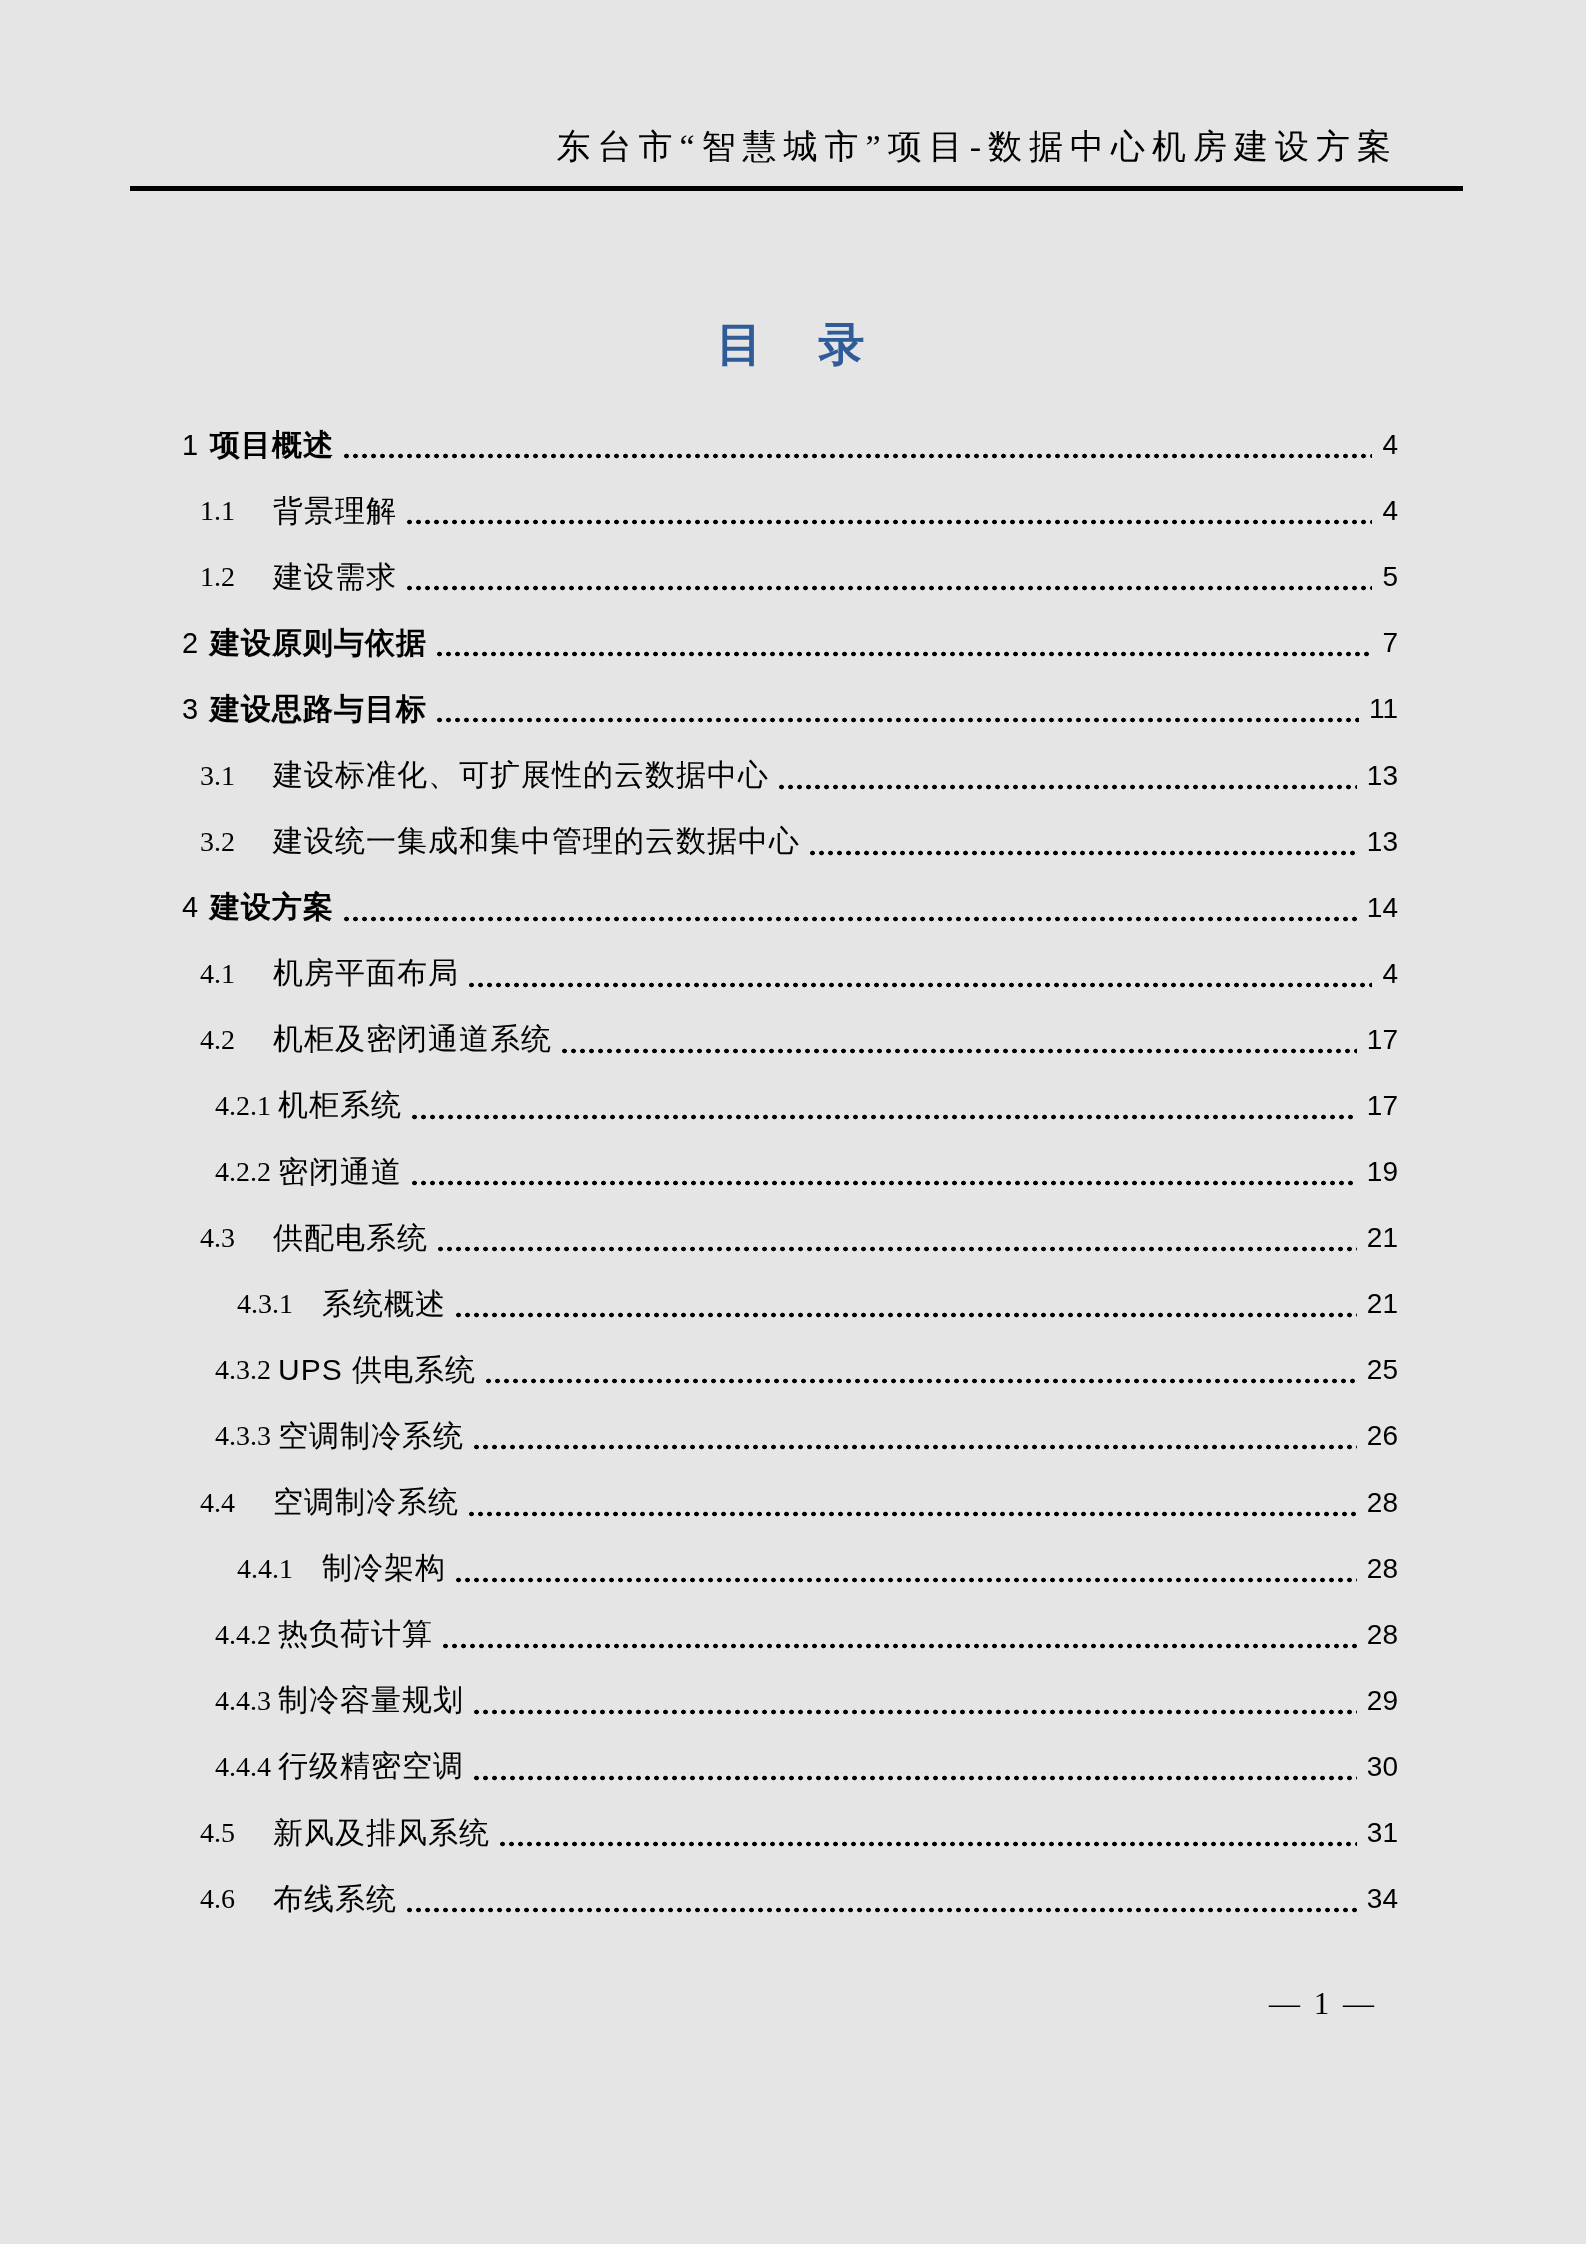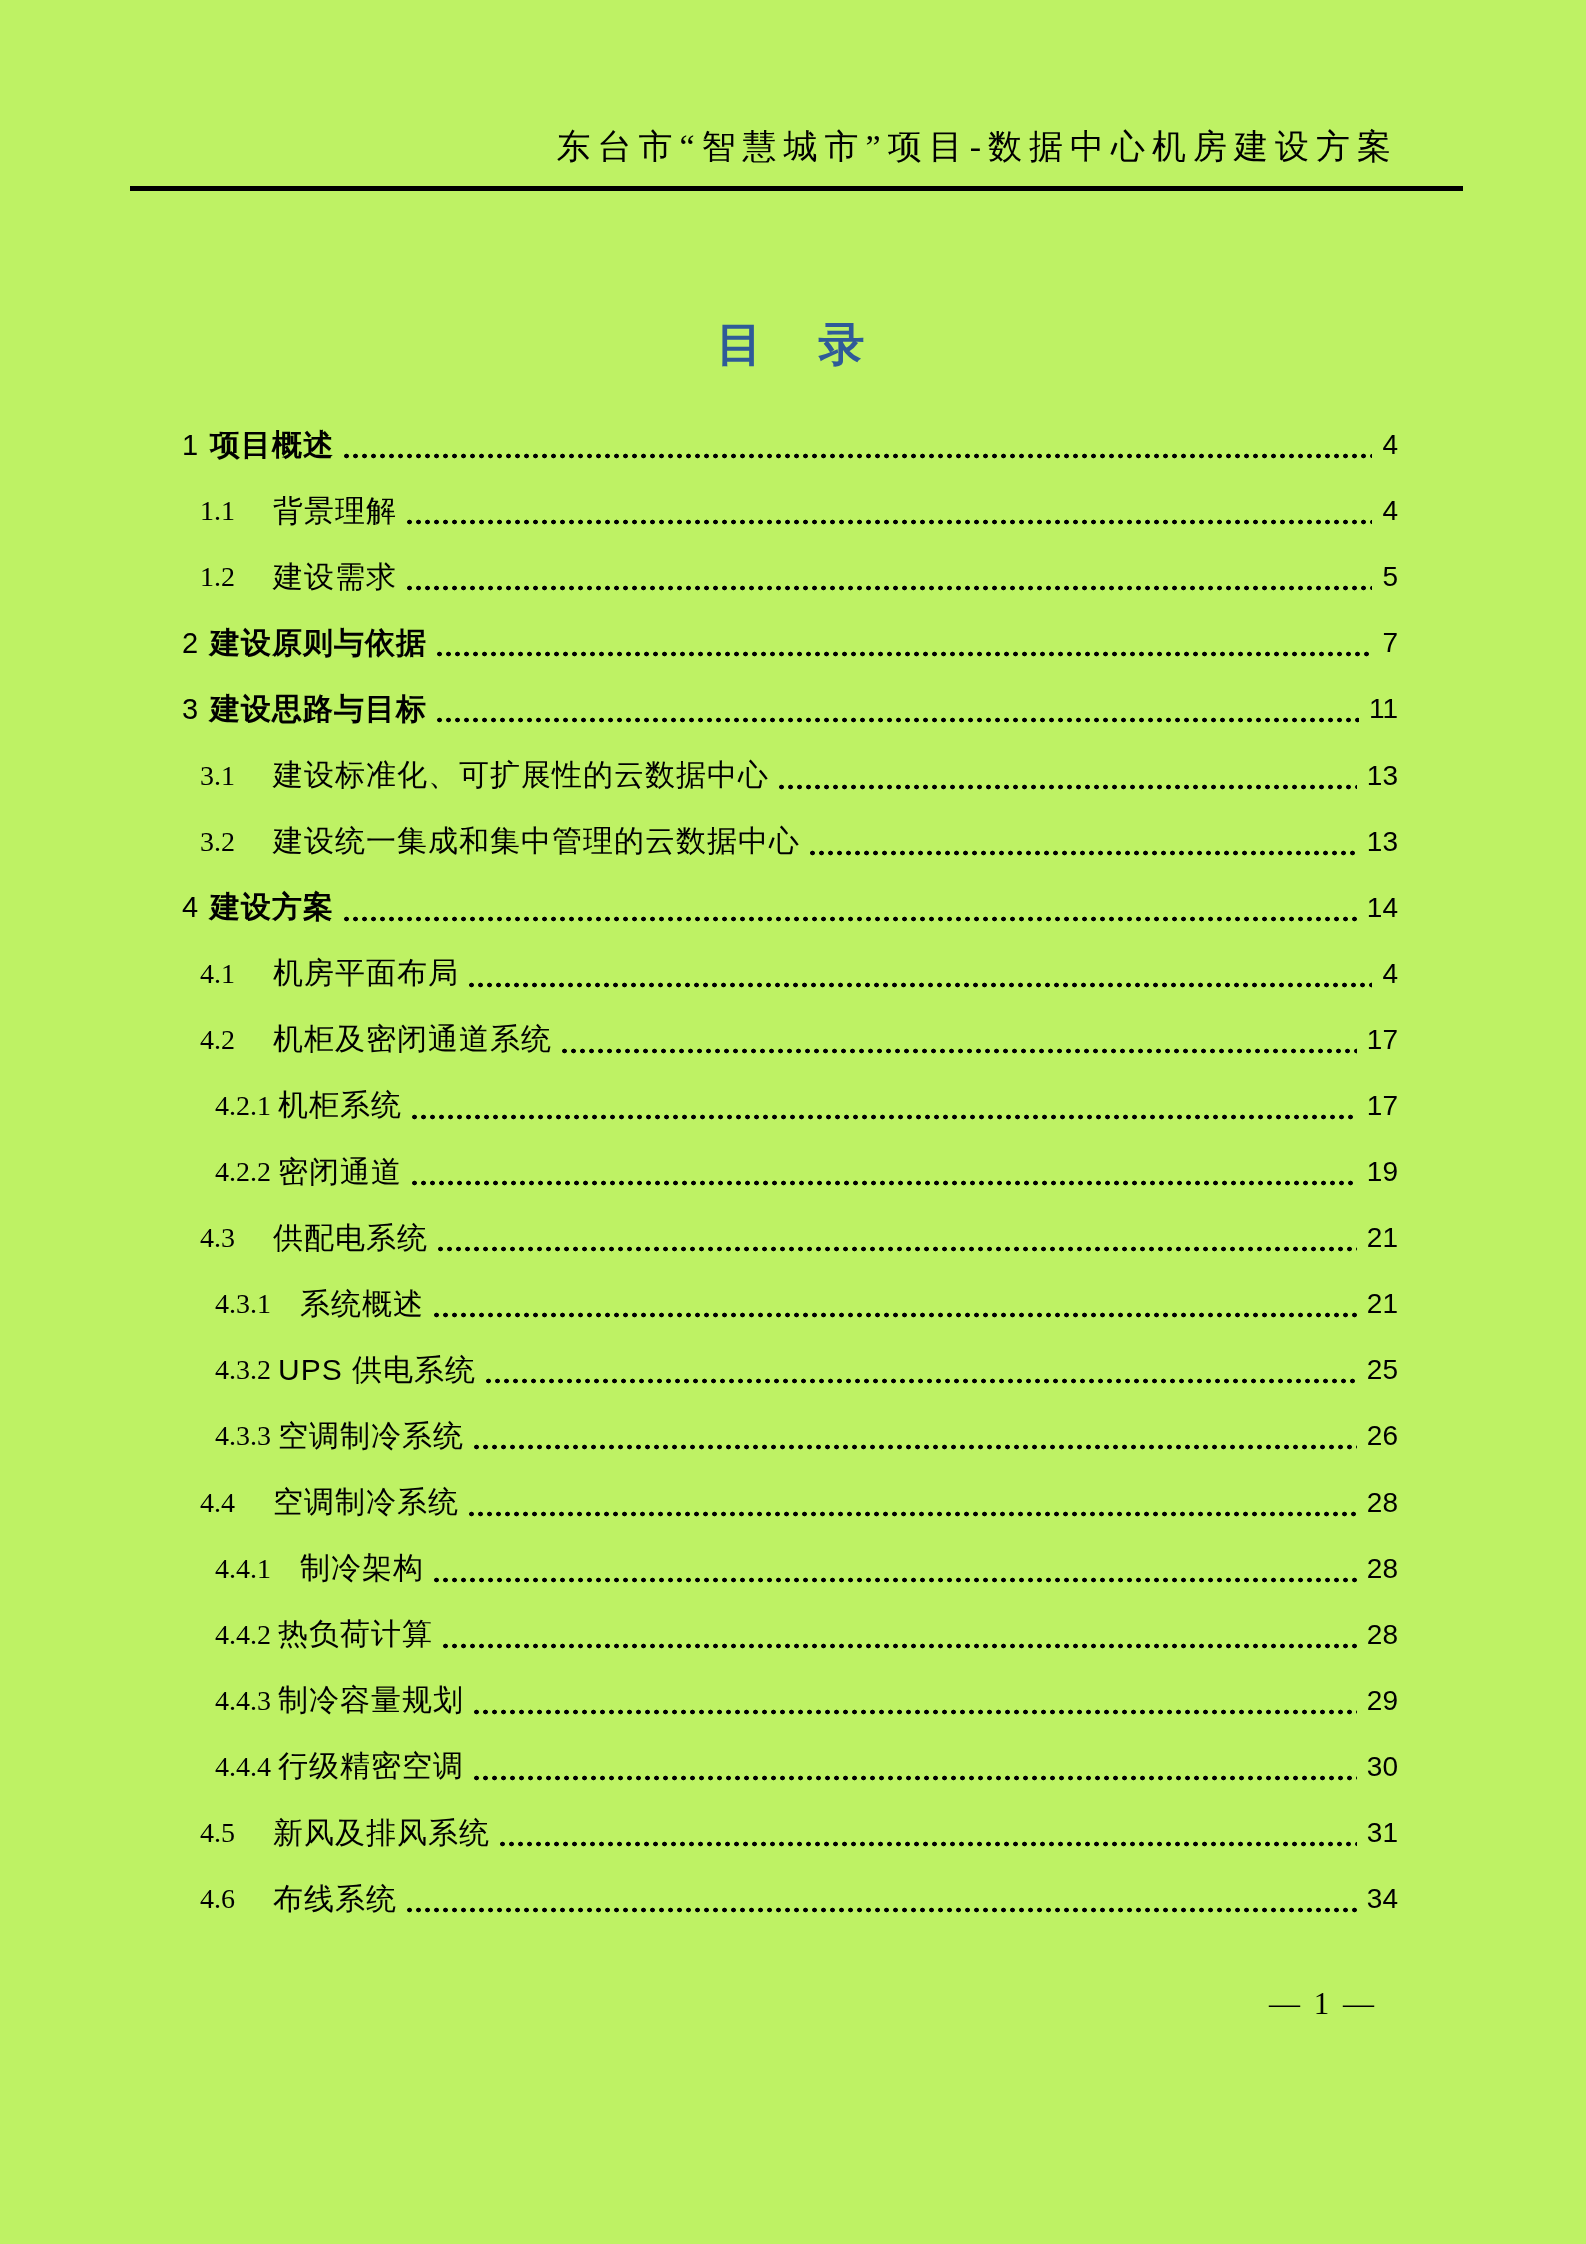--- a/index.html
+++ b/index.html
@@ -1,19 +1,19 @@
 <!DOCTYPE html>
 <html><head>
 <meta charset="utf-8">
 <style>
   html,body{margin:0;padding:0;background:#ffffff;}
   .page{
     position:relative;
     width:1586px;height:2244px;
-    background:#bef264;
+    background:#e5e5e5;
     overflow:hidden;
     font-family:"Liberation Serif", serif;
     color:#000;
   }
   .doc-header{
     position:absolute;
     top:124px; right:188px;
     font-family:"Liberation Serif", serif;
     font-size:34px;
     letter-spacing:7px;
@@ -81,21 +81,21 @@
     width:73px;
     font-family:"Liberation Serif", serif;
     font-size:28px;
   }
   .level-3{padding-left:85px;}
   .level-3 .num{
     width:63px;
     font-family:"Liberation Serif", serif;
     font-size:28px;
   }
-  .level-3.extra-indent .num{width:85px;}
+  .level-3.extra-indent .num{width:85px;margin-left:22px;}
   .level-2 .label, .level-3 .label{
     font-family:Liberation Sans, sans-serif;
     font-size:30px;
     letter-spacing:1px;
   }
   .footer-page{
     position:absolute;
     top:1986px; right:209px;
     font-family:"Liberation Serif", serif;
     font-size:31px;

